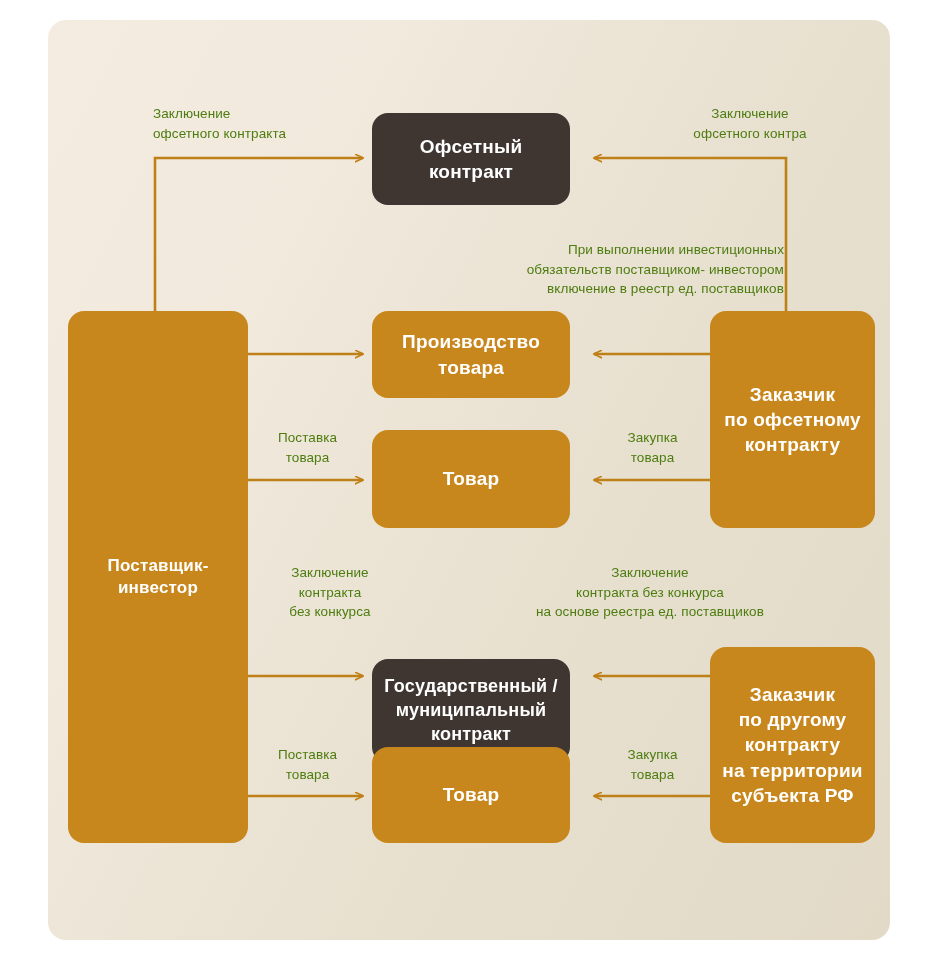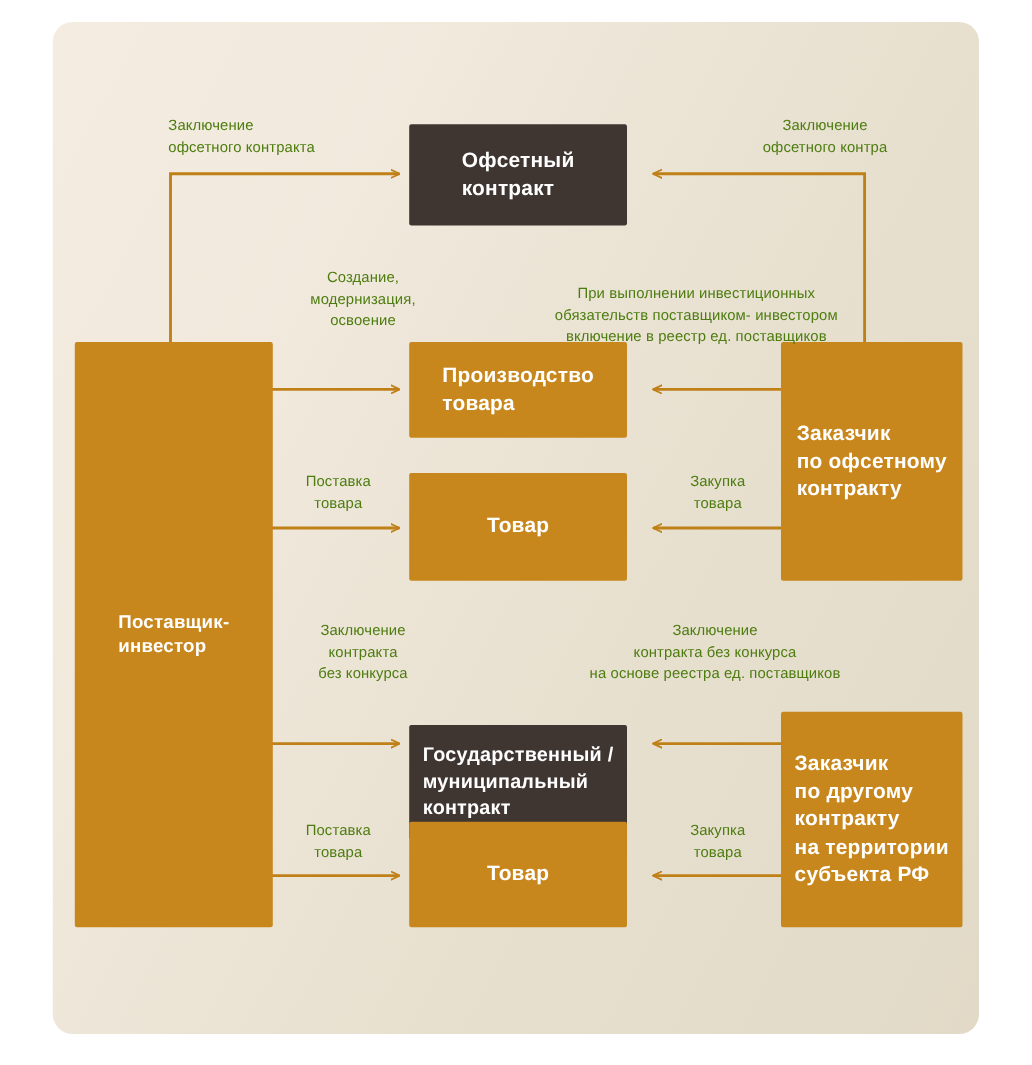--- a/index.html
+++ b/index.html
@@ -41,21 +41,22 @@
     height: 968px;
     pointer-events: none;
   }
 
   
   .node {
     position: absolute;
     display: flex;
     align-items: center;
     justify-content: center;
-    border-radius: 2px;
+    text-align: center;
+    border-radius: 16px;
     box-sizing: border-box;
     color: #ffffff;
     font-weight: bold;
     line-height: 1.32;
     letter-spacing: 0.2px;
   }
   .node.amber {
     background: #c8871c;
   }
   .node.dark {
@@ -171,25 +172,22 @@
 на территории
 субъекта РФ</span>
   </div>
 
   <div class="caption left-al" style="left:153px; top:104px; width:230px;">Заключение
 офсетного контракта</div>
 
   <div class="caption" style="left:640px; top:104px; width:220px;">Заключение
 офсетного контра</div>
 
-  <div class="caption" style="left:245px; top:242px; width:170px;">Создание,
-модернизация,
-освоение</div>
-
-  <div class="caption" style="left:482px; top:257px; width:302px;">При выполнении инвестиционных
+
+  <div class="caption" style="left:482px; top:240px; width:302px;text-align:right;">При выполнении инвестиционных
 обязательств поставщиком- инвестором
 включение в реестр ед. поставщиков</div>
 
   <div class="caption" style="left:250px; top:428px; width:115px;">Поставка
 товара</div>
 
   <div class="caption" style="left:595px; top:428px; width:115px;">Закупка
 товара</div>
 
   <div class="caption" style="left:245px; top:563px; width:170px;">Заключение

